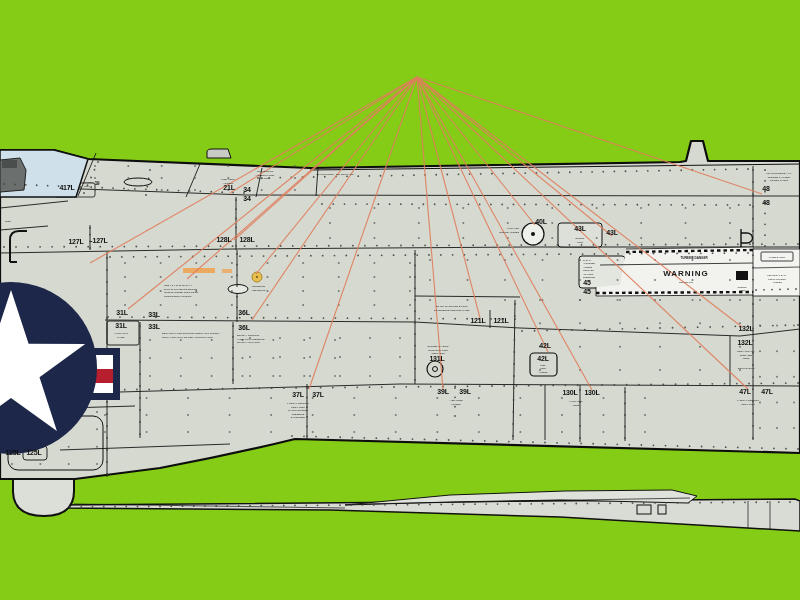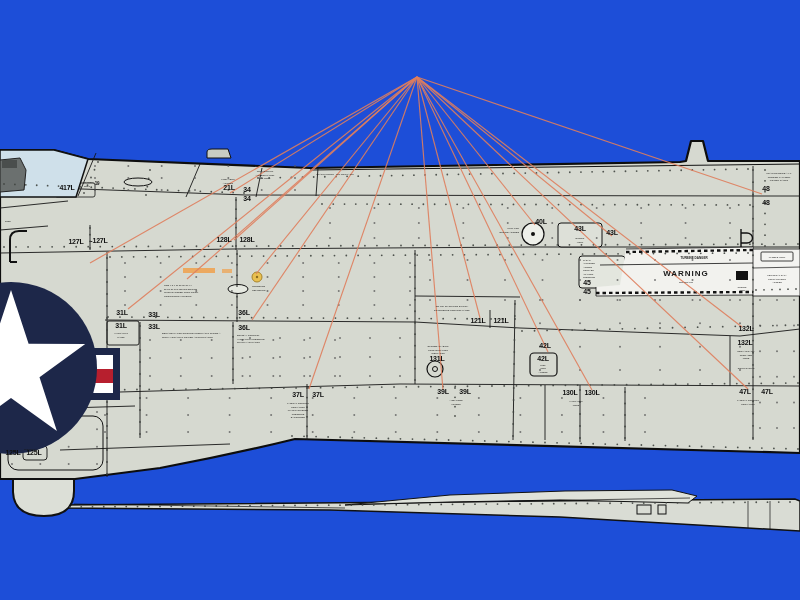--- a/index.html
+++ b/index.html
@@ -1,16 +1,16 @@
 <!DOCTYPE html>
 <html><head>
 <meta charset="utf-8">
 <style>
   html,body{margin:0;padding:0;background:#ffffff;width:800px;height:600px;overflow:hidden}
-  .stage{position:relative;width:800px;height:600px;background:#1d4ed8}
+  .stage{position:relative;width:800px;height:600px;background:#84cc16}
   svg{display:block}
   text{font-family:"Liberation Sans","DejaVu Sans",sans-serif}
   .callout{font-weight:700;fill:#101010;letter-spacing:-0.2px}
   .micro{fill:#1a1a1a}
 </style>
 </head>
 <body>
 
 <div class="stage">
 <svg id="diagram" width="800" height="600" viewBox="0 0 800 600">

